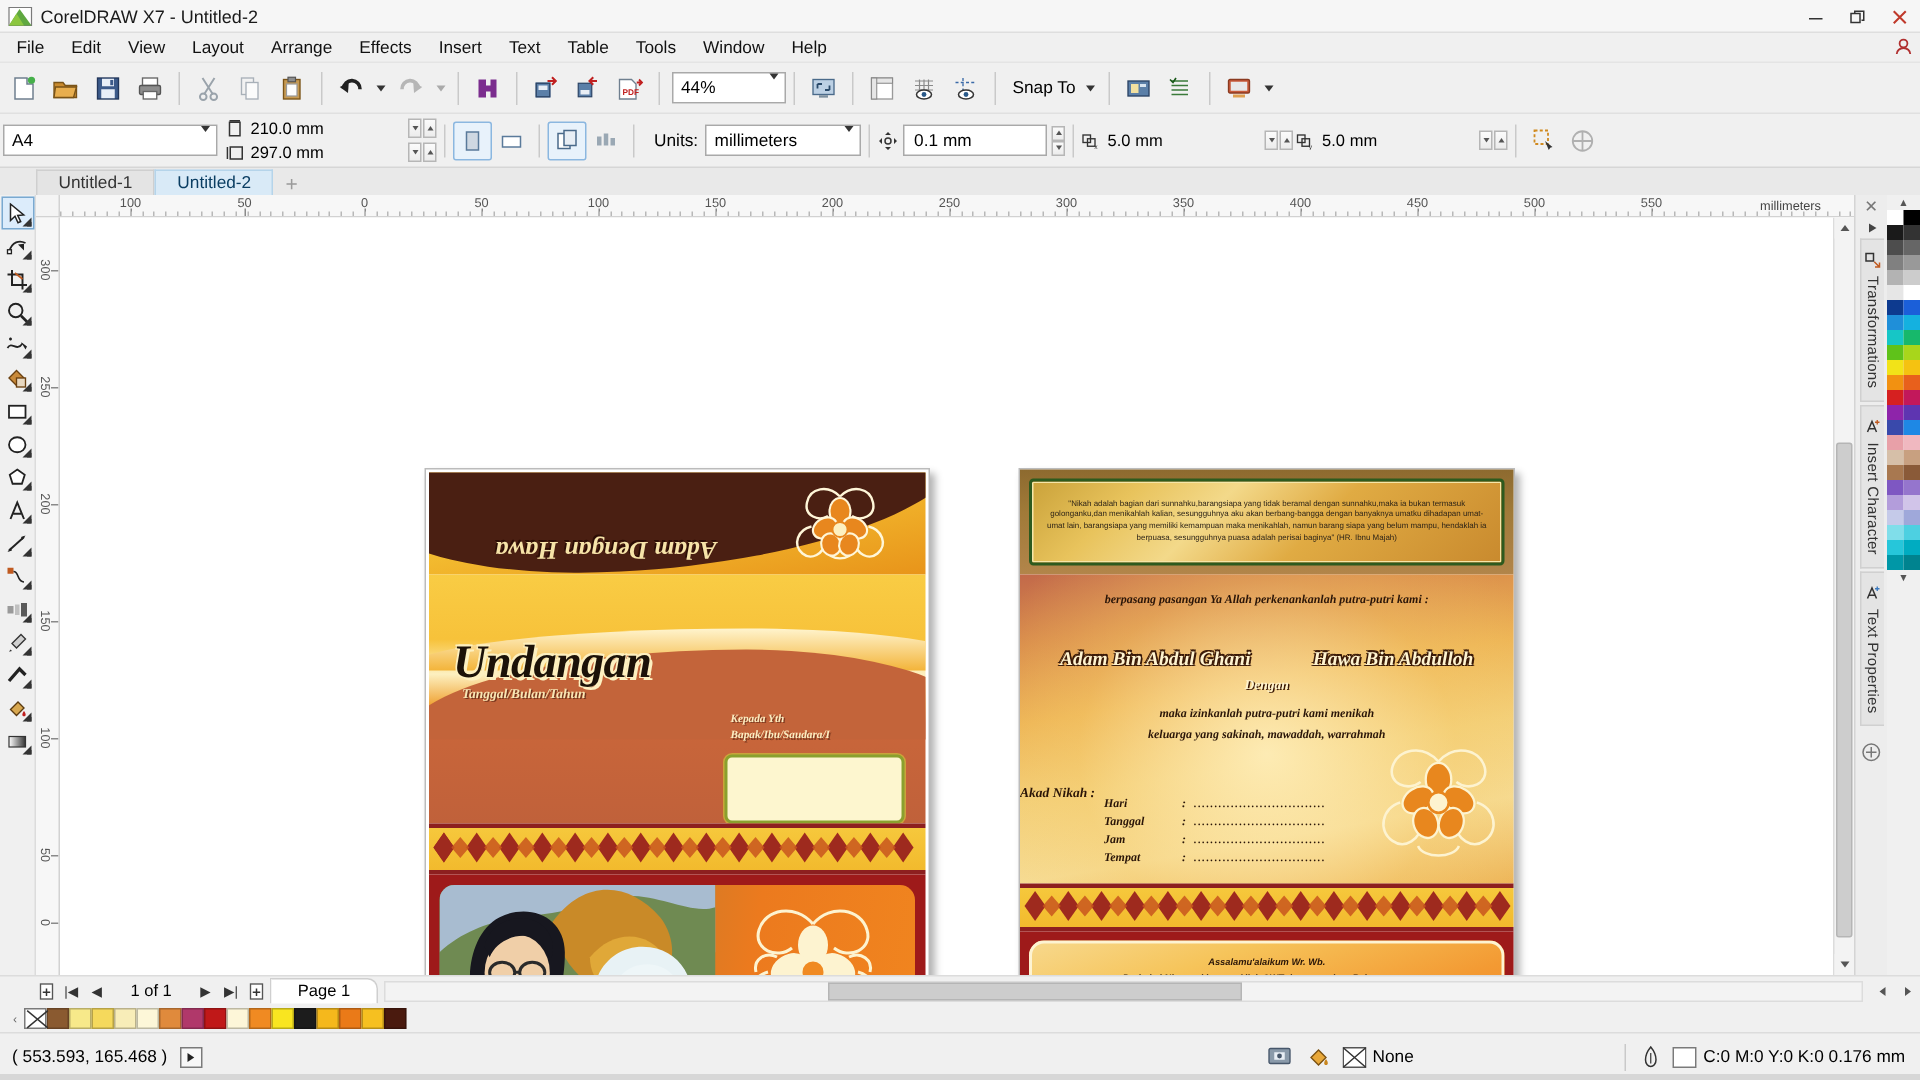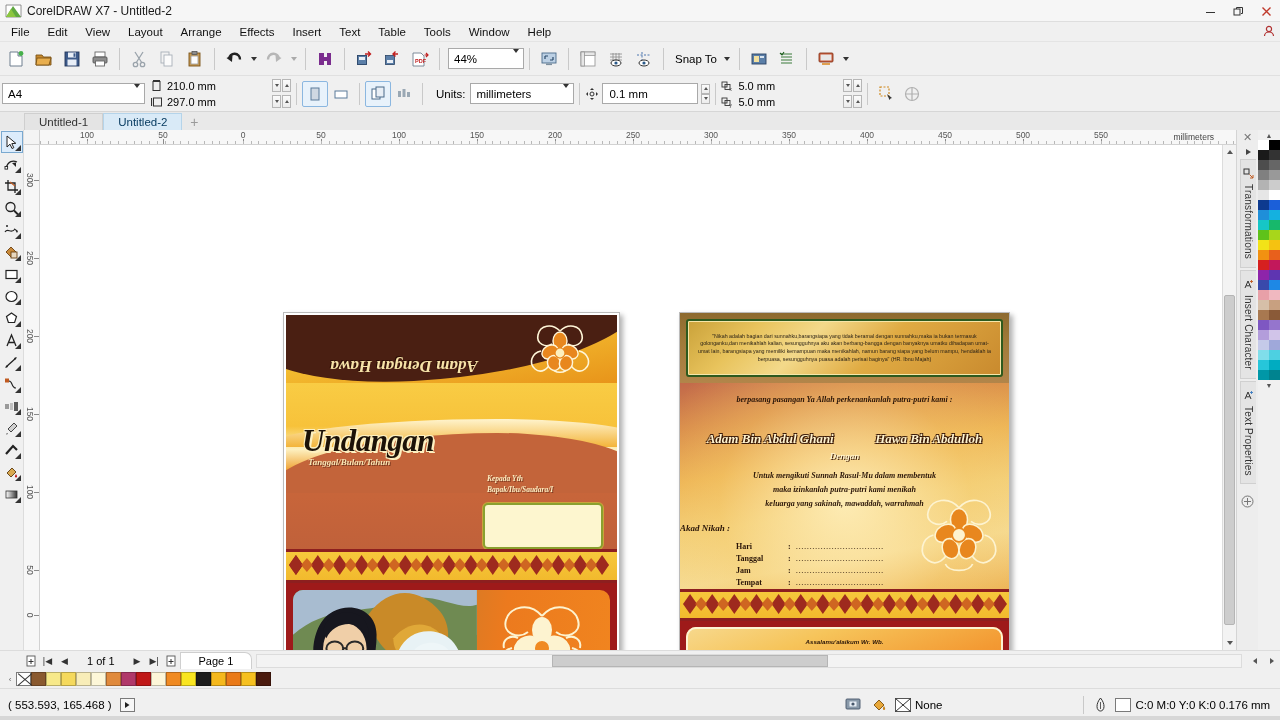--- a/index.html
+++ b/index.html
@@ -73,21 +73,21 @@
   .spinb i { width:0;height:0;border-left:2.5px solid transparent;border-right:2.5px solid transparent; display:block;}
   .spinb.dn i { border-top:3px solid #555; }
   .spinb.up i { border-bottom:3px solid #555; }
   .ico-btn { width:26px;height:26px;display:flex;align-items:center;justify-content:center;border:1px solid transparent;border-radius:2px;}
   .ico-btn.on { border-color:#8bb7e0; background:#e8f2fb; }
   .lbl { font-size:11.5px; margin:0 5px 0 8px; }
   .nudge { display:flex; align-items:center; gap:3px; }
   .nudgefield { width:96px;height:21px;background:#fff;border:1px solid #a9a9a9;display:flex;align-items:center;padding-left:6px;font-size:11.5px;}
   .vspin { display:flex; flex-direction:column; gap:0; }
   .vspin .spinb { height:10px; }
-  .dupl { display:flex; flex-direction:column; gap:2px; }
+  .dupl { display:flex; flex-direction:row; gap:2px; }
 
   
   .tabbar { height:18px; background:#e9e9e9; display:flex; align-items:flex-end; flex:0 0 18px; padding-left:24px; }
   .doctab {
     height:17px; padding:0 14px; font-size:11.5px; display:flex; align-items:center;
     background:#e4e4e4; border:1px solid #cfcfcf; border-bottom:none; color:#333;
   }
   .doctab.active { background:#d9eaf7; color:#0a3d62; border-color:#b5d4ea; }
   .tabplus { width:24px; height:17px; display:flex; align-items:center; justify-content:center; color:#9a9a9a; font-size:14px; }
 
@@ -246,22 +246,22 @@
   }
   .R-untuk {
     position:absolute; left:0; right:0; top:86px; text-align:center;
     font-family:"Liberation Serif", serif; font-style:italic; font-weight:bold;
     font-size:8px; line-height:1.75; color:#2a1508;
   }
   .R-akad {
     position:absolute; left:0; right:0; top:140px; text-align:left;
     font-family:"Liberation Serif", serif; font-style:italic; font-weight:bold; font-size:9px; color:#2a1508;
   }
-  .R-fields { position:absolute; left:56px; top:159px; width:190px; font-family:"Liberation Serif", serif;
-    font-weight:bold; font-size:8px; color:#2a1508; }
+  .R-fields { position:absolute; left:56px; top:148px; width:190px; font-family:"Liberation Serif", serif;
+    font-style:italic; font-weight:bold; font-size:8px; color:#2a1508; }
   .R-fields .row { display:flex; align-items:baseline; margin-bottom:3px; }
   .R-fields .k { width:52px; }
   .R-fields .c { width:8px; }
   .R-fields .d { flex:1; letter-spacing:1px; font-size:7px; overflow:hidden; white-space:nowrap; }
   .R-flower-mid { position:absolute; right:4px; top:110px; width:92px; height:84px; }
 
   .R-strip {
     position:absolute; left:0; top:276px; right:0; height:32px;
     background:linear-gradient(180deg,#f6c83c,#f2ba2d);
     border-top:3px solid #8d1f1f; border-bottom:3px solid #8d1f1f; overflow:hidden;
@@ -1192,21 +1192,20 @@
             <div class="R-mid">
               <div class="R-maha">
                 <div>berpasang pasangan Ya Allah perkenankanlah putra-putri kami :</div>
               </div>
               <div class="R-names">
                 <span>Adam Bin Abdul Ghani</span>
                 <span>Hawa Bin Abdulloh</span>
               </div>
               <div class="R-dengan">Dengan</div>
               <div class="R-untuk">
-                <div>Untuk mengikuti Sunnah Rasul-Mu dalam membentuk</div>
                 <div>maka izinkanlah putra-putri kami menikah</div>
                 <div>keluarga yang sakinah, mawaddah, warrahmah</div>
               </div>
               <div class="R-akad">Akad Nikah :</div>
               <div class="R-fields">
                 <div class="row">
                   <span class="k">Hari</span>
                   <span class="c">:</span>
                   <span class="d">................................</span>
                 </div>

